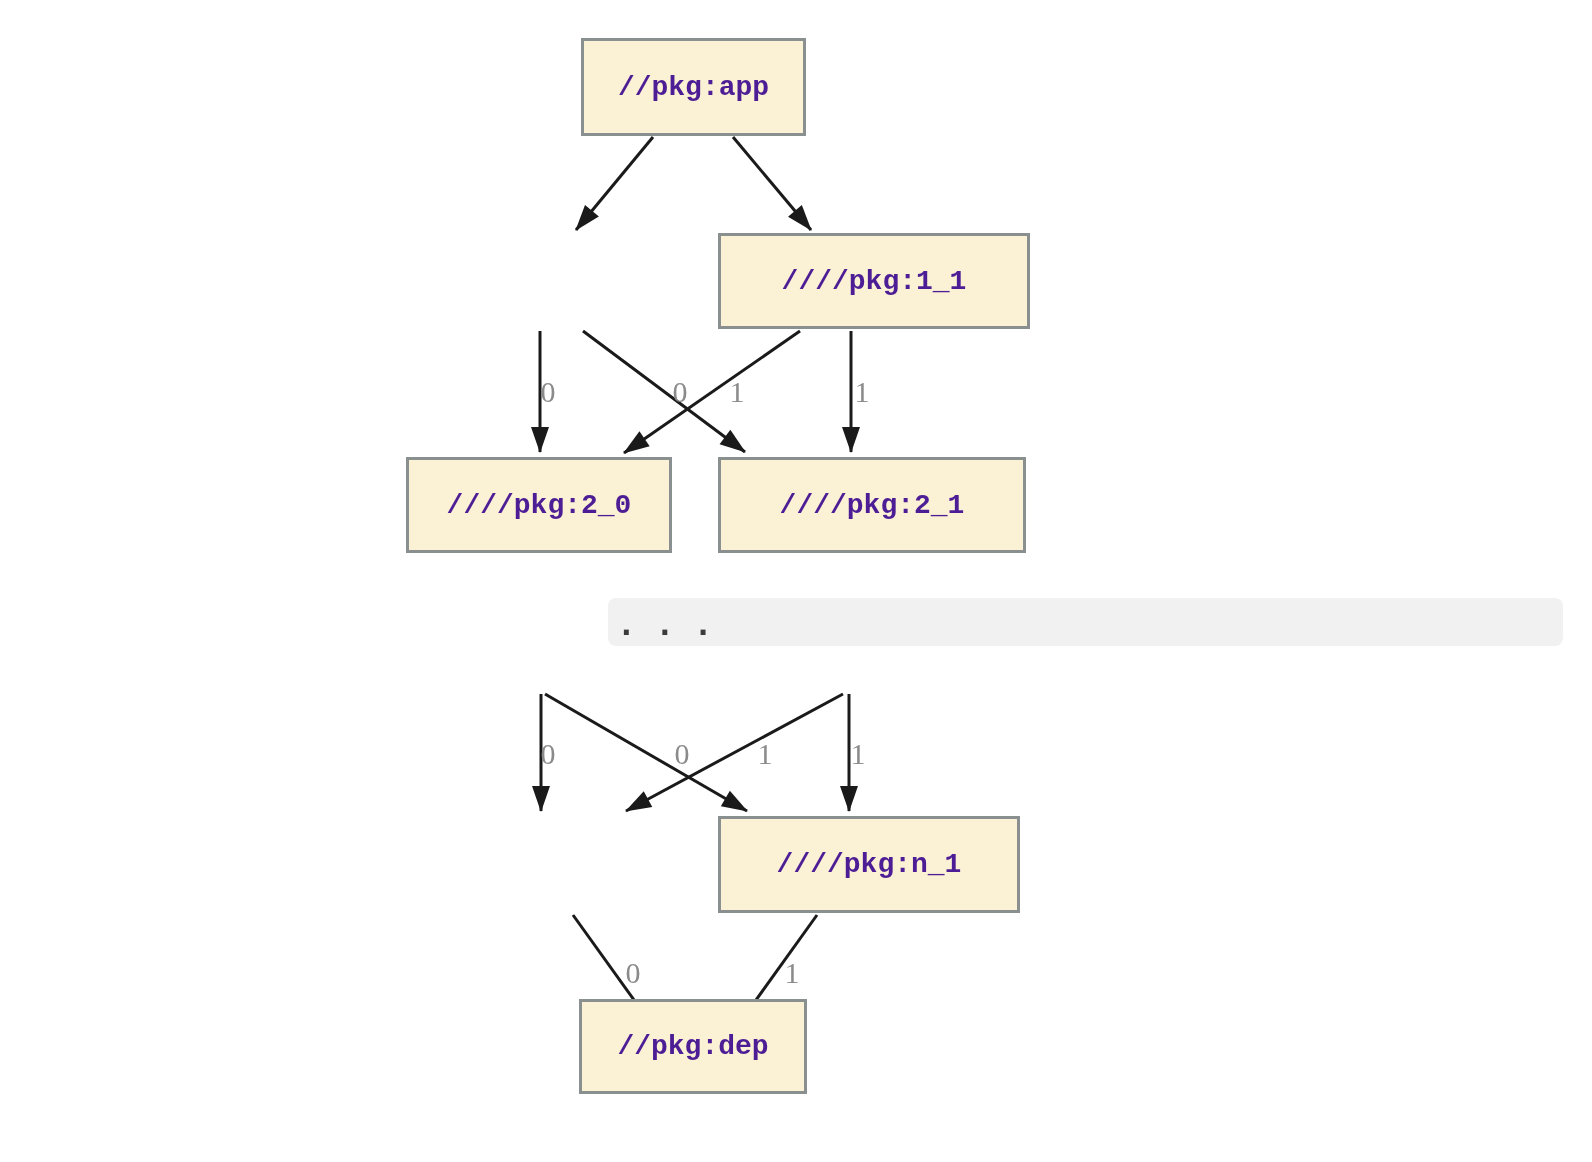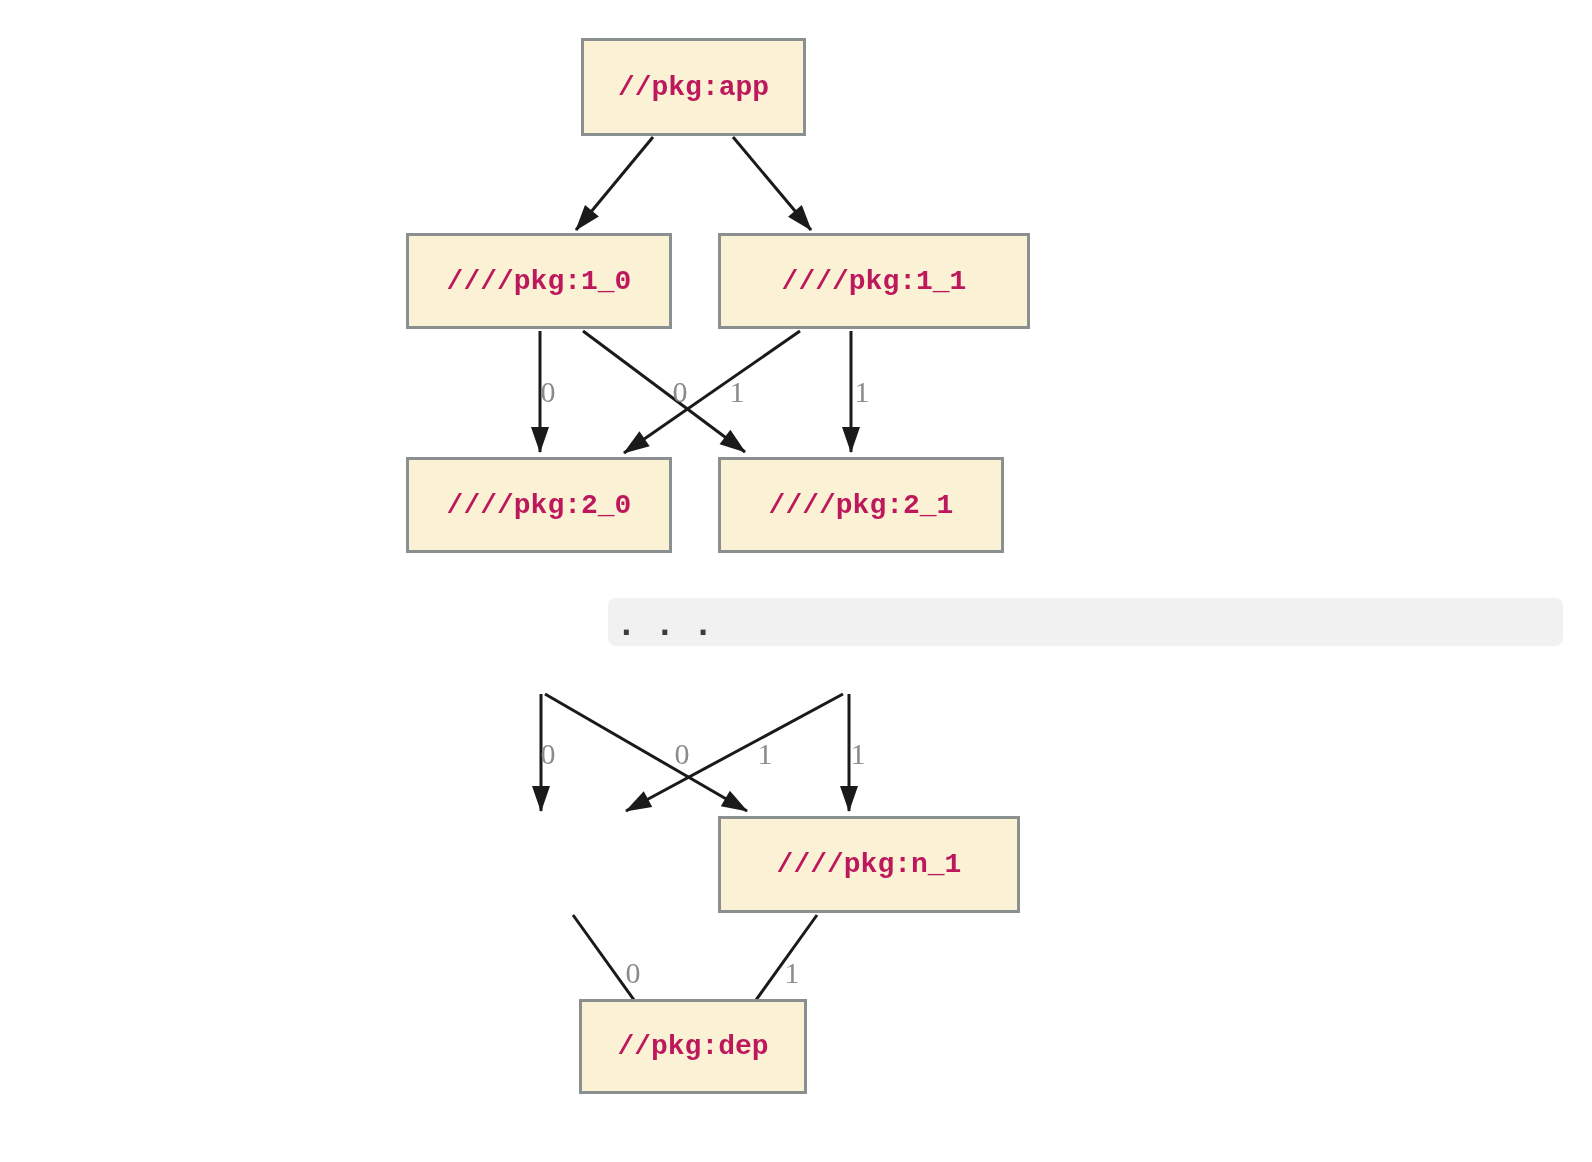--- a/index.html
+++ b/index.html
@@ -11,21 +11,21 @@
   }
   .edges{position:absolute;left:0;top:0;}
   .node{
     position:absolute;box-sizing:border-box;
     background:var(--node-fill,#fbf1d5);
     border:3px solid var(--node-border,#8a9090);
     display:flex;align-items:center;justify-content:center;
   }
   .node .node-label{
     font-family:"Liberation Mono","DejaVu Sans Mono",monospace;
-    font-weight:700;font-size:28px;color:#be185d;white-space:pre;
+    font-weight:700;font-size:28px;color:#4c1d95;white-space:pre;
   }
   .edge-label{
     position:absolute;transform:translate(-50%,-50%);
     font-family:"Liberation Serif","DejaVu Serif",serif;
     font-size:30px;color:var(--edge-label,#8b8b8b);line-height:1;
   }
   .band{
     position:absolute;left:608px;top:598px;width:955px;height:48px;
     background:var(--band-bg,#f1f1f2);border-radius:8px;
     display:flex;align-items:center;
@@ -59,30 +59,27 @@
       <path d="M849,694 L849,811" marker-end="url(#arrow)"></path>
       <path d="M843,694 L626,811" marker-end="url(#arrow)"></path>
       <path d="M573,915 L657,1032" marker-end="url(#arrow)"></path>
       <path d="M817,915 L733,1032" marker-end="url(#arrow)"></path>
     </g>
   </svg>
 
   <div class="node" style="left:581px;top:38px;width:225px;height:98px">
     <span class="node-label">//pkg:app</span>
   </div>
-  <div class="node" style="left:406px;top:233px;width:266px;height:96px">
-    <span class="node-label">////pkg:1_0</span>
-  </div>
   <div class="node" style="left:718px;top:233px;width:312px;height:96px">
     <span class="node-label">////pkg:1_1</span>
   </div>
   <div class="node" style="left:406px;top:457px;width:266px;height:96px">
     <span class="node-label">////pkg:2_0</span>
   </div>
-  <div class="node" style="left:718px;top:457px;width:286px;height:96px">
+  <div class="node" style="left:718px;top:457px;width:308px;height:96px">
     <span class="node-label">////pkg:2_1</span>
   </div>
   <div class="node" style="left:718px;top:816px;width:302px;height:97px">
     <span class="node-label">////pkg:n_1</span>
   </div>
   <div class="node" style="left:579px;top:999px;width:228px;height:95px">
     <span class="node-label">//pkg:dep</span>
   </div>
 
   <div class="band">

